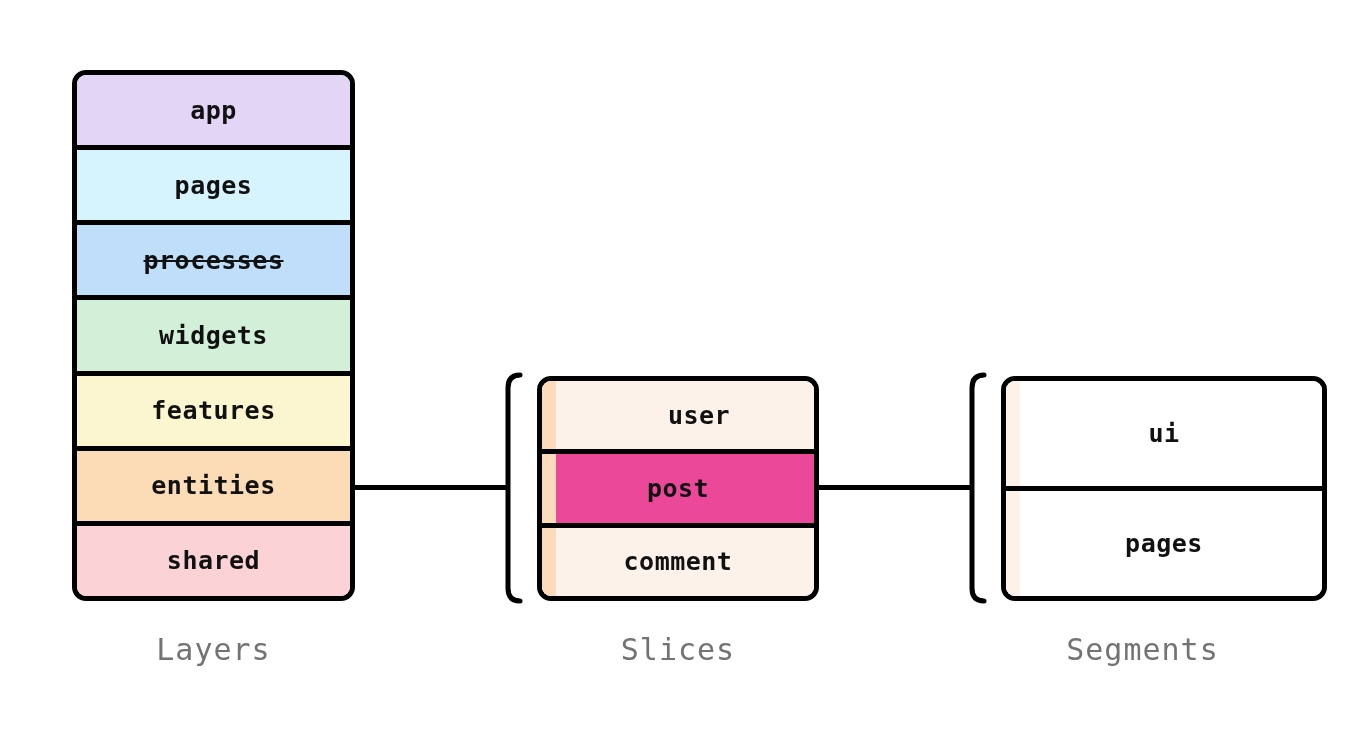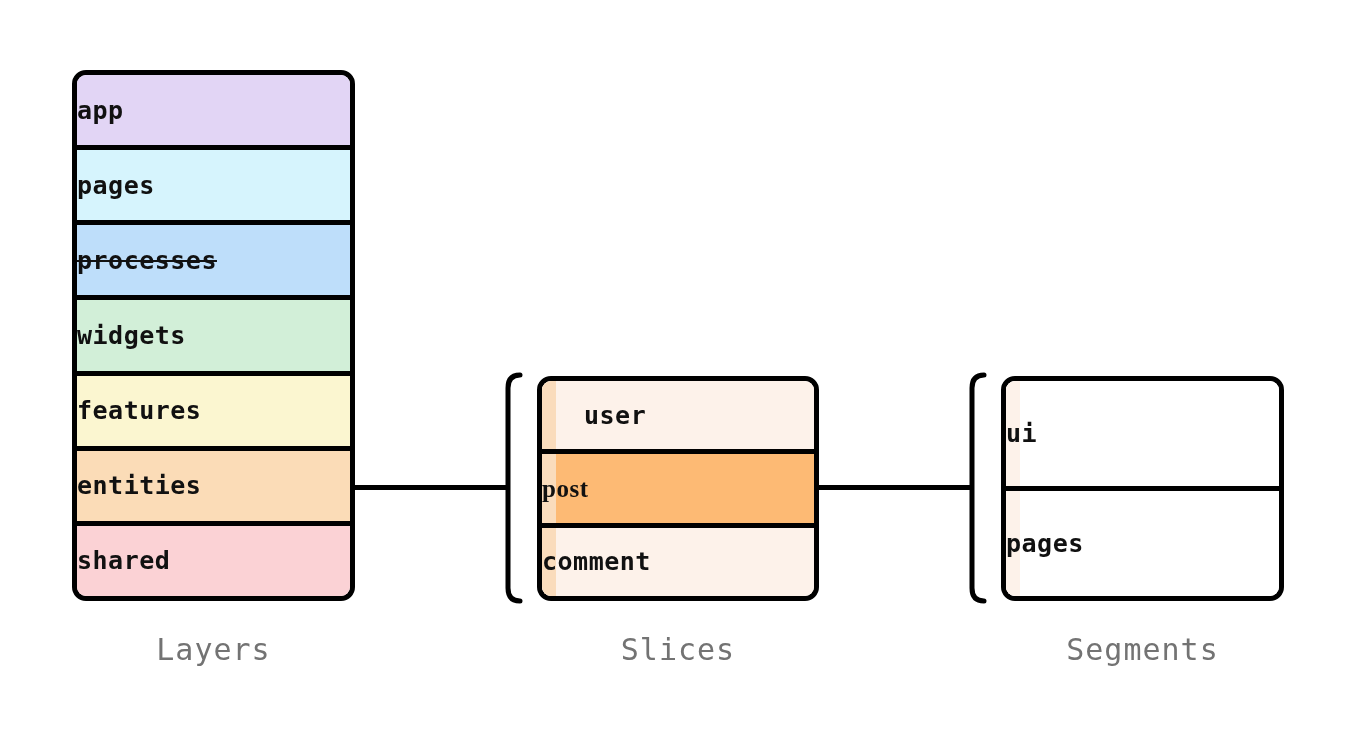--- a/index.html
+++ b/index.html
@@ -30,20 +30,21 @@
     overflow: hidden;
     background: #ffffff;
     display: flex;
     flex-direction: column;
   }
   .stack .row {
     flex: 1 1 0;
     position: relative;
     display: flex;
     align-items: center;
+    justify-content: center;
     border-bottom: 5px solid #000000;
     min-height: 0;
   }
   .stack .row:last-child { border-bottom: none; }
 
   .row-label {
     position: relative;
     z-index: 2;
     font-size: 25px;
     font-weight: bold;
@@ -75,21 +76,21 @@
     left: 537px;
     top: 376px;
     width: 282px;
     height: 225px;
   }
 
   
   #segments-stack {
     left: 1001px;
     top: 376px;
-    width: 283px;
+    width: 326px;
     height: 225px;
   }
 
   
   .bracket {
     position: absolute;
     width: 30px;
     height: 232px;
   }
   .bracket svg { display: block; width: 100%; height: 100%; overflow: visible; }
@@ -155,21 +156,21 @@
     <svg viewBox="0 0 30 232" preserveAspectRatio="none">
       <path d="M 26 3 Q 14 3 14 16 L 14 216 Q 14 229 26 229" fill="none" stroke="#000000" stroke-width="5" stroke-linecap="round" stroke-linejoin="round"></path>
     </svg>
   </div>
 
   <div class="stack" id="slices-stack">
     <div class="row" style="background: rgb(253, 242, 234); padding-left: 42px;">
       <span class="stripe" style="background: rgb(250, 220, 188);"></span>
       <span class="row-label">user</span>
     </div>
-    <div class="row" style="background: #fdba74; font-family: Liberation Serif, serif;">
+    <div class="row" style="background: #ec4899;">
       <span class="stripe" style="background: rgb(250, 220, 188);"></span>
       <span class="row-label">post</span>
     </div>
     <div class="row" style="background: rgb(253, 242, 234);">
       <span class="stripe" style="background: rgb(250, 220, 188);"></span>
       <span class="row-label">comment</span>
     </div>
   </div>
 
   <div class="connector" id="connector-slices-segments" style="background: rgb(0, 0, 0);"></div>

